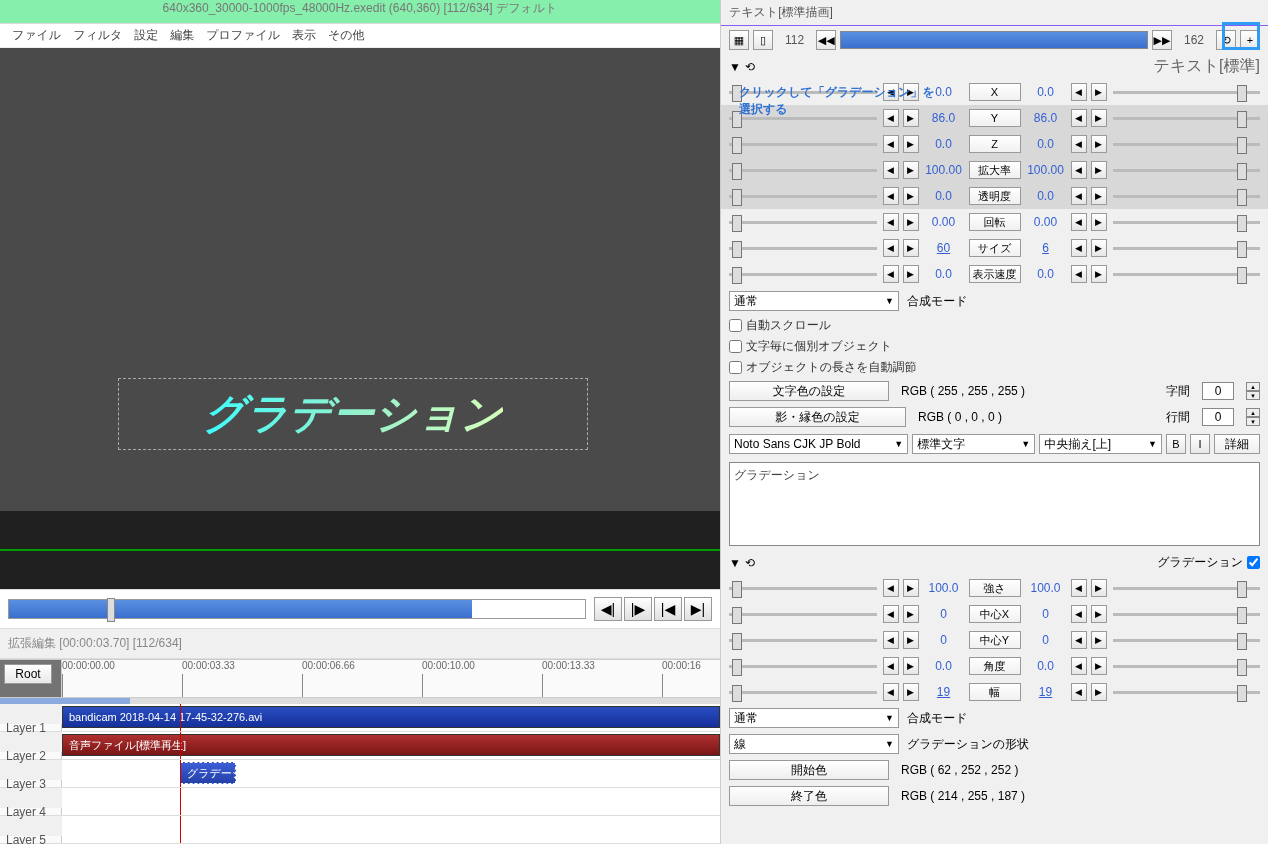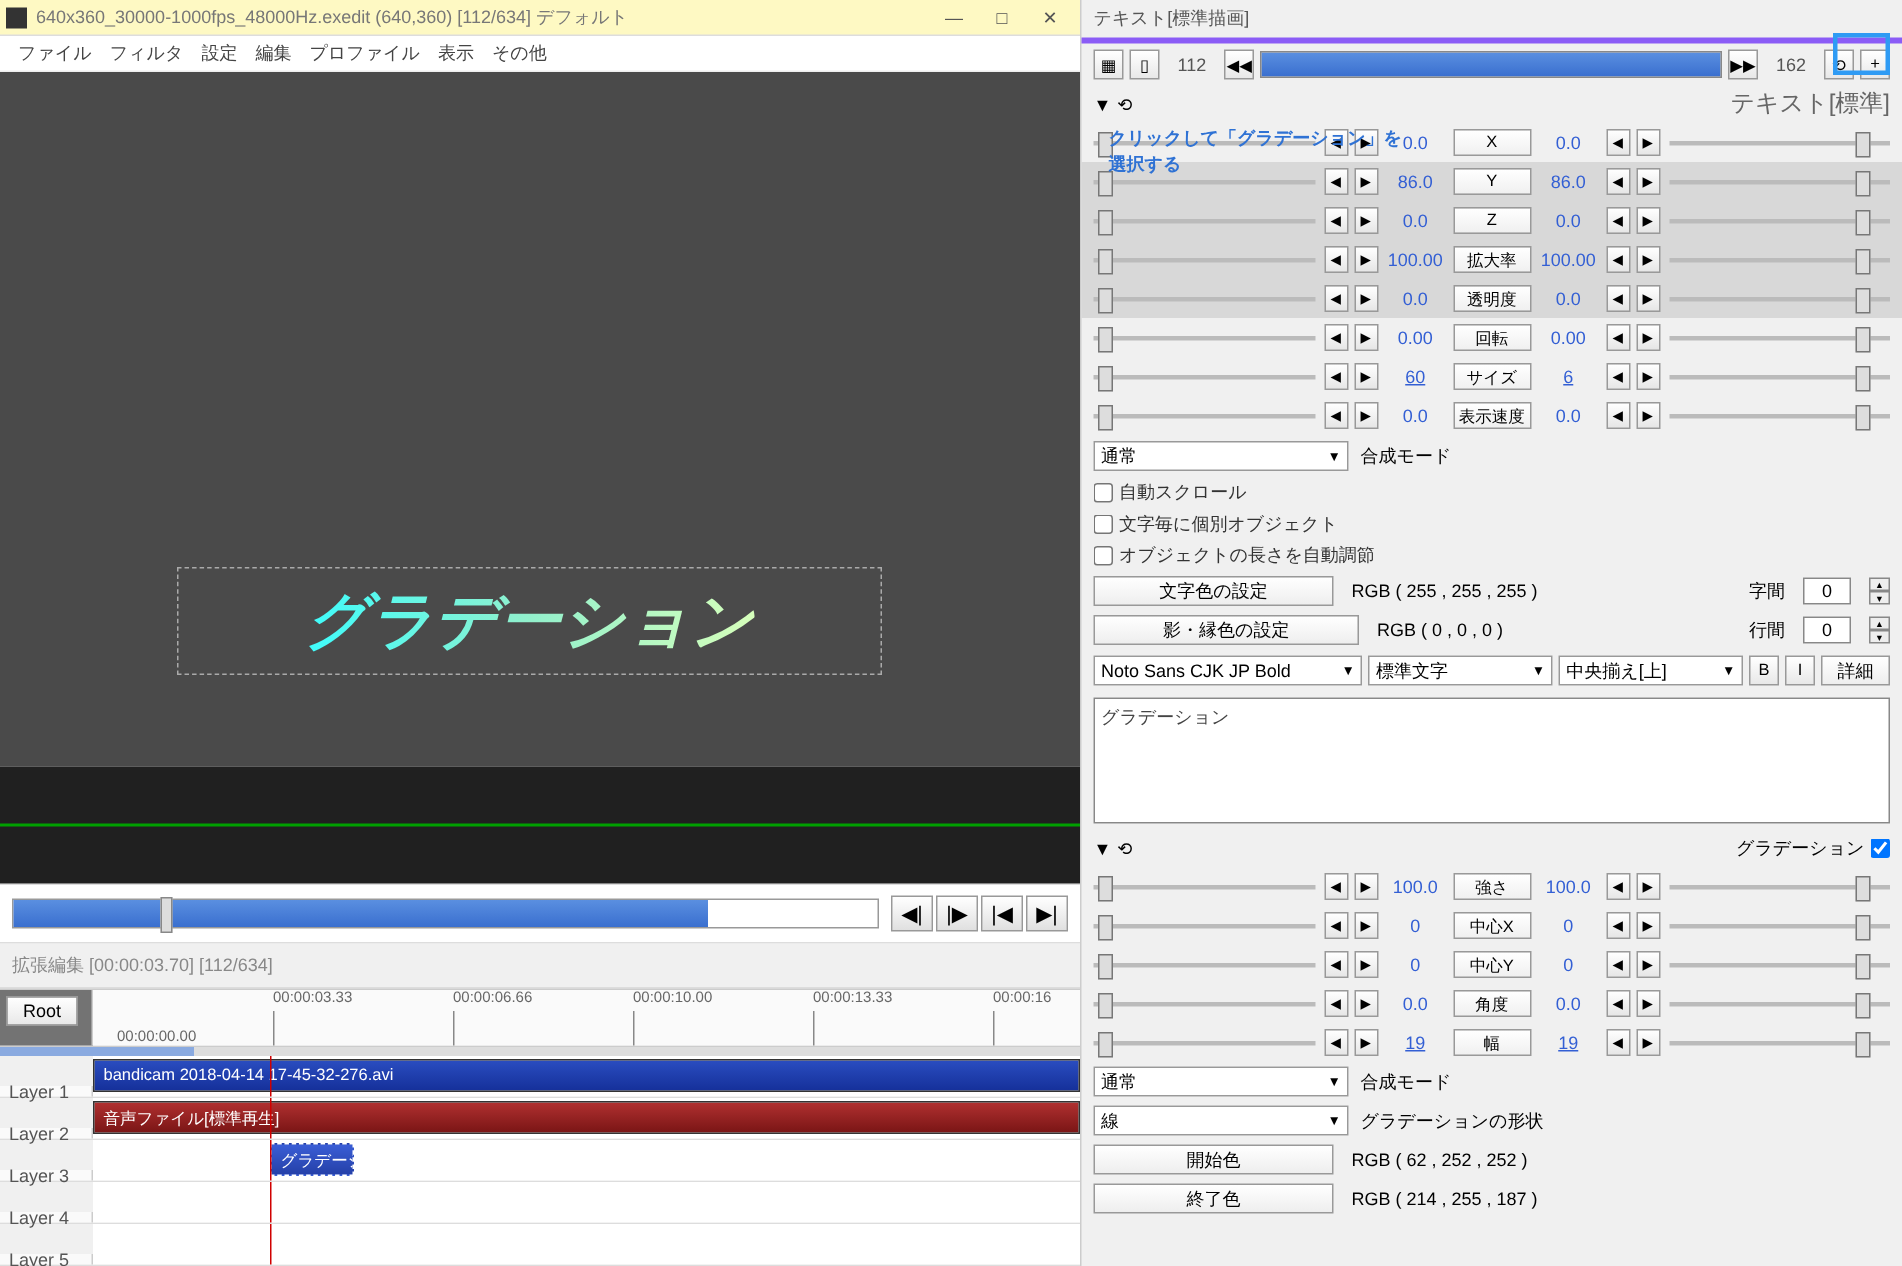--- a/index.html
+++ b/index.html
@@ -1,21 +1,21 @@
 <!DOCTYPE html>
 <html><head>
 <meta charset="utf-8">
 <style>
 * { margin: 0; padding: 0; box-sizing: border-box; font-family: "MS UI Gothic", sans-serif; font-size: 12px; }
 body { background: #f0f0f0; display: flex; width: 1268px; height: 844px; overflow: hidden; }
 .left-panel { width: 720px; display: flex; flex-direction: column; }
 .right-panel { flex: 1; background: #f0f0f0; border-left: 1px solid #ccc; display: flex; flex-direction: column; position: relative; }
 
 
-.titlebar { height: 24px; background: #fef9c3; border-bottom: 1px solid #ddd; display: flex; align-items: center; padding: 0 4px; color: #777; }
+.titlebar { height: 24px; background: #86efac; border-bottom: 1px solid #ddd; display: flex; align-items: center; padding: 0 4px; color: #777; flex-direction: column; }
 .titlebar .icon { width: 14px; height: 14px; background: #333; margin-right: 6px; }
 .titlebar .spacer { flex: 1; }
 .winbtn { width: 32px; height: 24px; display: flex; align-items: center; justify-content: center; color: #555; cursor: pointer; }
 
 
 .menubar { height: 24px; background: #fff; display: flex; align-items: center; padding: 0 12px; gap: 12px; color: #444; border-bottom: 1px solid #eee; }
 .menubar span { cursor: pointer; }
 
 
 .preview { flex: 1; background: #4a4a4a; position: relative; }
@@ -46,21 +46,21 @@
 .tl-label { width: 62px; border-right: 1px solid #ccc; display: flex; align-items: center; padding-left: 6px; color: #555; background: #fafafa; margin-top: 20px; }
 .tl-body { flex: 1; position: relative; background: #fff; }
 .tl-clip { position: absolute; top: 2px; height: 22px; border: 1px solid #333; display: flex; align-items: center; padding: 0 6px; color: #fff; font-size: 11px; overflow: hidden; white-space: nowrap; }
 .clip-video { left: 0; right: 0; background: linear-gradient(#2a4dc0,#15309a); }
 .clip-audio { left: 0; right: 0; background: linear-gradient(#b03030,#7a1515); }
 .clip-text { left: 118px; width: 56px; background: linear-gradient(#3a5ed6,#2540a8); border: 1px dashed #fff; }
 .playhead { position: absolute; top: 0; bottom: 0; width: 1px; background: #d00000; left: 118px; }
 .tl-mini { height: 6px; background: linear-gradient(90deg,#8aaae0 0 18%,#ddd 18%); }
 
 
-.rp-title { padding: 4px 8px; color: #555; border-bottom: 4px solid #8b5cf6; }
+.rp-title { padding: 4px 8px; color: #555; border-bottom: 1px solid #8b5cf6; }
 .rp-top { display: flex; align-items: center; padding: 4px 8px; gap: 4px; }
 .rp-top .frame-no { padding: 0 8px; color: #555; }
 .rp-seek { flex: 1; height: 18px; border: 1px solid #888; background: linear-gradient(#5a8fe0,#3a6fcf); }
 .icon-btn { width: 20px; height: 20px; border: 1px solid #999; background: linear-gradient(#fff,#e8e8e8); display: flex; align-items: center; justify-content: center; font-size: 11px; cursor: pointer; }
 .rp-toggle-line { display: flex; align-items: center; padding: 2px 8px; font-size: 11px; gap: 4px; }
 .rp-toggle-line .spacer { flex: 1; }
 .rp-caption-right { font-size: 16px; color: #666; }
 .triangle { cursor: pointer; }
 
 
@@ -140,21 +140,21 @@
 
   <div class="timeline-title">
     <span>拡張編集 [00:00:03.70] [112/634]</span>
   </div>
   <div class="timeline">
     <div class="tl-ruler">
       <div class="tl-root">
         <button>Root</button>
       </div>
       <div class="tl-ruler-body" id="ruler">
-          <div class="tl-tick" style="left: 16px; margin-top: 26px;">00:00:00.00</div>
+          <div class="tl-tick" style="left: 0px;">00:00:00.00</div>
           <div class="tl-tick" style="left: 120px;">00:00:03.33</div>
           <div class="tl-tick" style="left: 240px;">00:00:06.66</div>
           <div class="tl-tick" style="left: 360px;">00:00:10.00</div>
           <div class="tl-tick" style="left: 480px;">00:00:13.33</div>
           <div class="tl-tick" style="left: 600px;">00:00:16</div>
         </div>
     </div>
     <div class="tl-mini"></div>
     <div id="layers">
         <div class="tl-layer">

